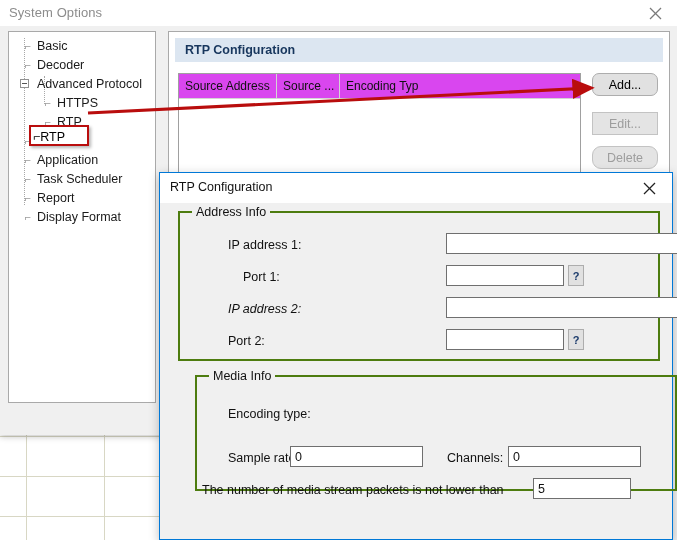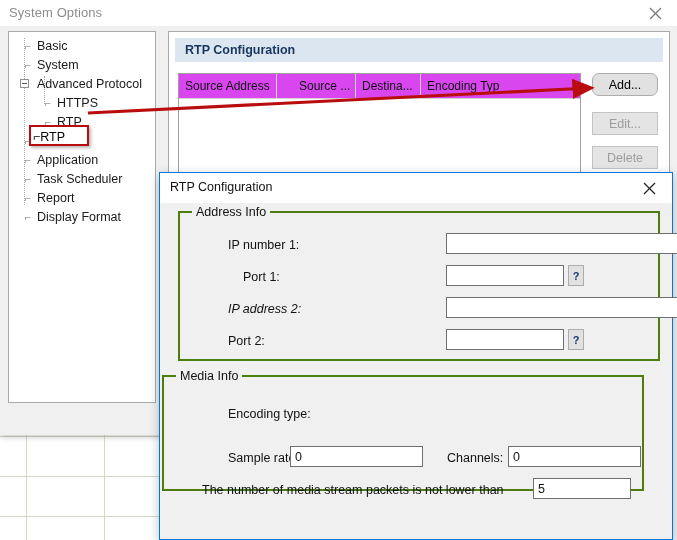--- a/index.html
+++ b/index.html
@@ -190,21 +190,21 @@
     background: #e1e1e1;
     border: 1px solid #adadad;
     box-sizing: border-box;
     font-size: 12.5px;
     display: flex; align-items: center; justify-content: center;
     color: #000;
   }
   .side-btn.disabled { color: #9d9d9d; border-color: #c3c3c3; background: #e4e4e4; }
   #btn-add { top: 41px; border-radius: 7px; }
   #btn-edit { top: 80px; }
-  #btn-delete { top: 114px; }
+  #btn-delete { top: 114px; border-radius: 9px; }
 
   
   #annot-arrow {
     position: absolute;
     left: 0; top: 0;
     width: 677px; height: 435px;
     pointer-events: none;
     z-index: 5;
   }
 
@@ -243,21 +243,21 @@
   }
   .groupbox > .gb-legend {
     position: absolute;
     top: -8px; left: 12px;
     background: #f0f0f0;
     padding: 0 4px;
     font-size: 12.5px;
     color: #111;
   }
   #gb-address { left: 18px; top: 38px; width: 482px; height: 150px; }
-  #gb-media   { left: 2px; top: 202px; width: 482px; height: 116px; }
+  #gb-media   { left: 35px; top: 202px; width: 482px; height: 116px; }
 
   .field-label {
     position: absolute;
     font-size: 12.5px;
     color: #111;
     white-space: nowrap;
   }
   .textbox {
     position: absolute;
     background: #ffffff;
@@ -355,21 +355,21 @@
       <div id="tree-guide-sub"></div>
 
       <div style="padding-top:4px;">
         <div class="tree-node tree-lvl0">
           <span class="tw-dots">⌐</span>
           <span class="node-label">Basic</span>
         </div>
 
         <div class="tree-node tree-lvl0">
           <span class="tw-dots">⌐</span>
-          <span class="node-label">System</span>
+          <span class="node-label">Decoder</span>
         </div>
 
         <div class="tree-node tree-lvl0">
           <span class="expander"></span>
           <span class="tw-dots"></span>
           <span class="node-label">Advanced Protocol</span>
         </div>
 
         <div class="tree-node tree-lvl1">
           <span class="tw-dots">⌐</span>
@@ -417,22 +417,21 @@
 
     <div id="content-panel">
 
       <div id="rtp-section-header">
         <span class="sec-title">RTP Configuration</span>
       </div>
 
       <div id="rtp-table">
         <div id="rtp-table-head">
           <div class="th" style="width:98px;">Source Address</div>
-          <div class="th" style="width:63px;margin-left:16px;">Source ...</div>
-          <div class="th" style="width:65px;">Destina...</div>
+          <div class="th" style="width:63px;">Source ...</div>
           <div class="th" style="width:83px;">Encoding Typ</div>
         </div>
         <div id="rtp-table-body"></div>
       </div>
 
       <div class="side-btn" id="btn-add">Add...</div>
       <div class="side-btn disabled" id="btn-edit">Edit...</div>
       <div class="side-btn disabled" id="btn-delete">Delete</div>
     </div>
   </div>
@@ -458,21 +457,21 @@
         <line x1="1" y1="1" x2="12" y2="12" stroke="#222" stroke-width="1.2"></line>
         <line x1="12" y1="1" x2="1" y2="12" stroke="#222" stroke-width="1.2"></line>
       </svg>
     </div>
   </div>
 
   <div class="groupbox" id="gb-address">
     <span class="gb-legend">Address Info</span>
   </div>
 
-  <div class="field-label" style="left:68px; top:65px;">IP number 1:</div>
+  <div class="field-label" style="left:68px; top:65px;">IP address 1:</div>
   <input class="textbox" style="left: 286px; top: 60px; width: 325px;" value="">
 
   <div class="field-label" style="left:83px; top:97px;">Port 1:</div>
   <input class="textbox" style="left: 286px; top: 92px; width: 118px;" value="">
   <div class="helpbtn" style="left:408px; top:92px;">?</div>
 
   <div class="field-label" style="left:68px; top:129px;font-style:italic;">IP address 2:</div>
   <input class="textbox" style="left: 286px; top: 124px; width: 325px;" value="">
 
   <div class="field-label" style="left:68px; top:161px;">Port 2:</div>

